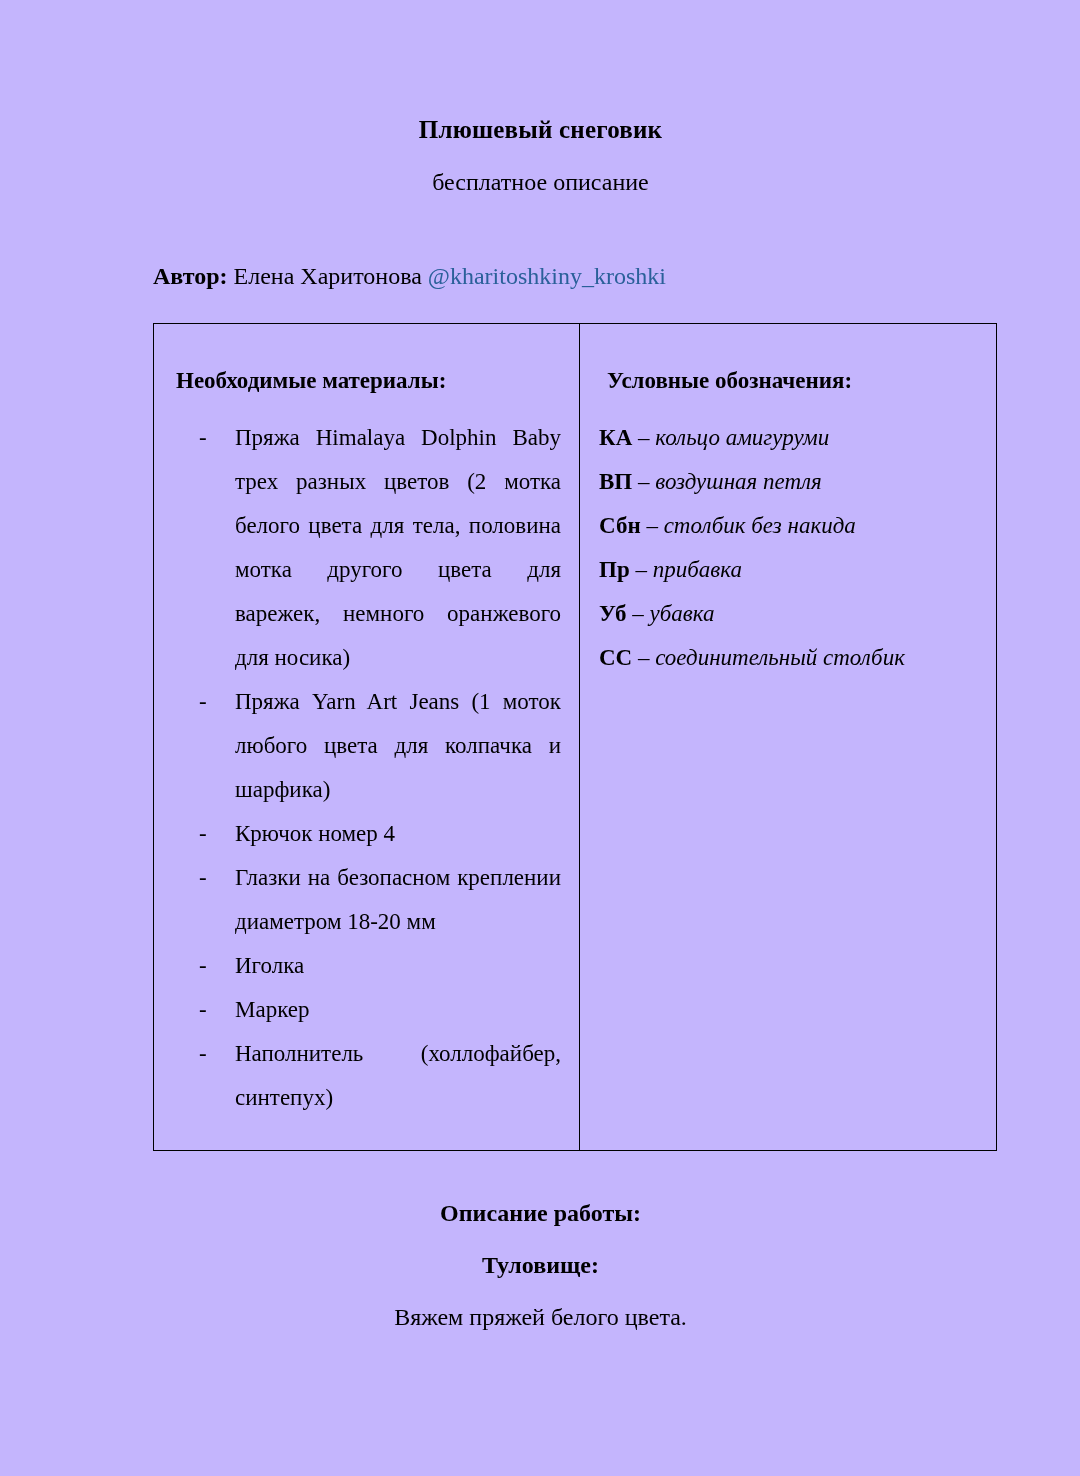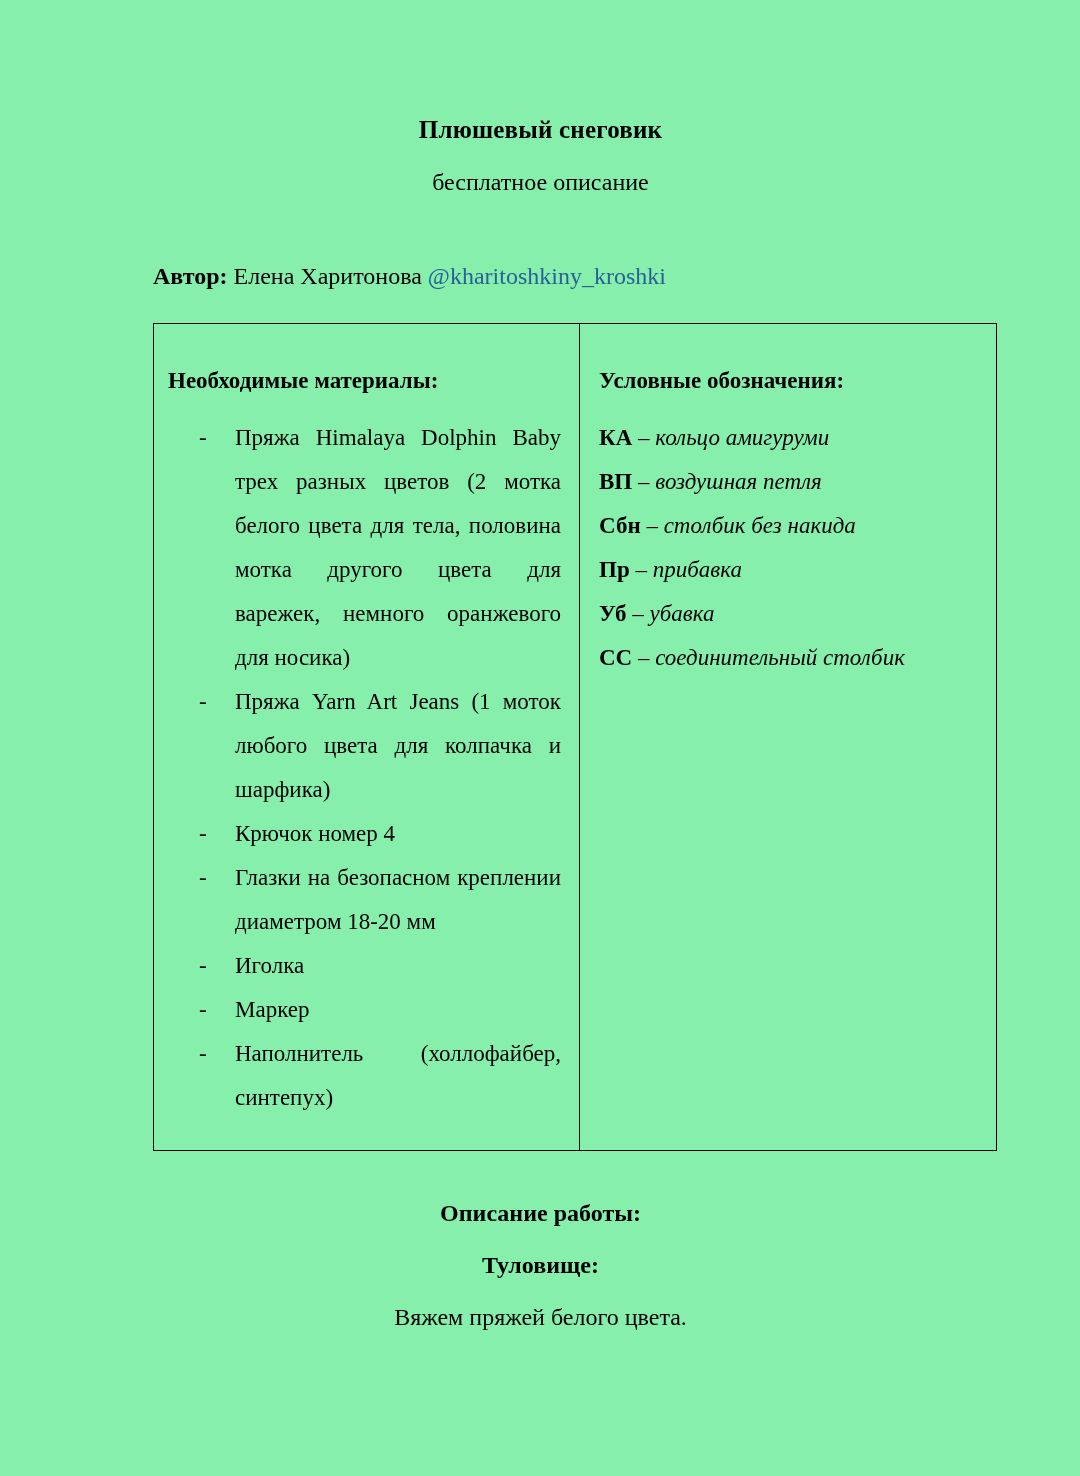--- a/index.html
+++ b/index.html
@@ -9,21 +9,21 @@
     background: #ffffff;
   }
   body {
     font-family: "Liberation Serif", "DejaVu Serif", serif;
     color: #000000;
   }
   .page {
     position: relative;
     width: 1080px;
     height: 1476px;
-    background: #86efac;
+    background: #c4b5fd;
     overflow: hidden;
     box-sizing: border-box;
   }
   .doc {
     position: absolute;
     left: 153px;
     top: 0;
     width: 775px;
   }
 
@@ -85,21 +85,21 @@
   .cell-inner {
     padding: 40px 18px 30px 14px;
   }
   .cell-inner.legend-inner {
     padding: 40px 14px 30px 19px;
   }
   .cell-heading {
     font-size: 23px;
     font-weight: bold;
     line-height: 1.45;
-    margin: 0 0 18px 0;
+    margin: 0 0 18px 8px;
   }
 
   
   .materials-list {
     list-style: none;
     margin: 0;
     padding: 0;
   }
   .materials-list li {
     position: relative;

